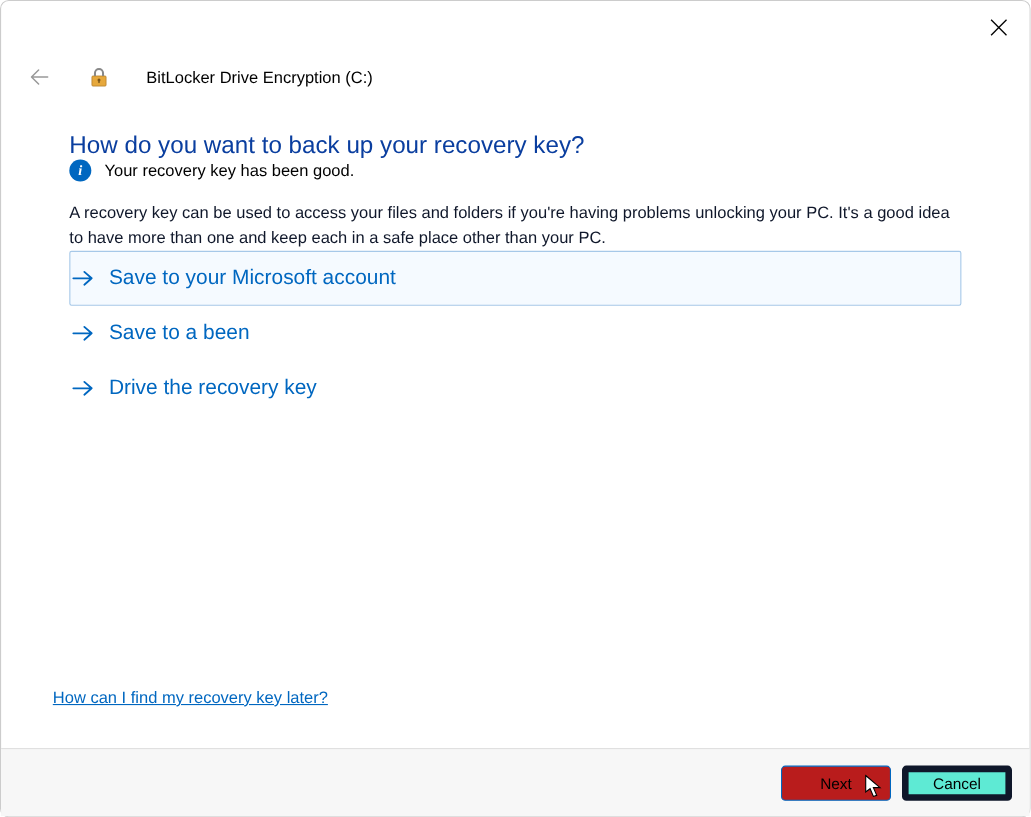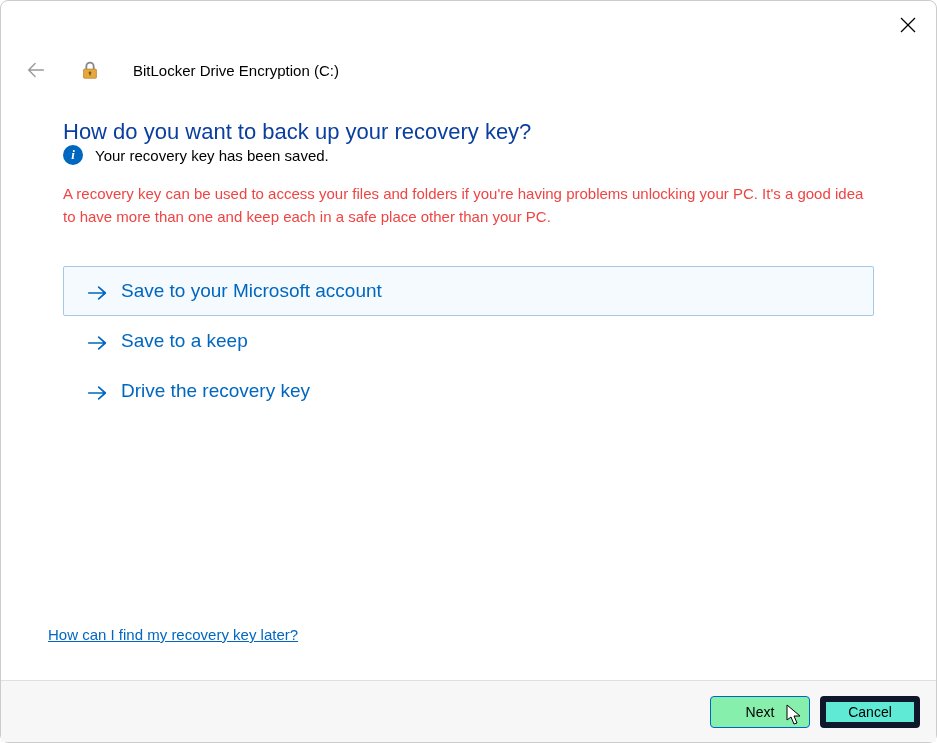--- a/index.html
+++ b/index.html
@@ -95,33 +95,32 @@
       font-weight: bold;
       font-family: Georgia, serif;
       font-style: italic;
     }
     .info-text {
       font-size: 15px;
       color: #000;
     }
     .description {
       font-size: 15px;
-      color: #ef4444;
+      color: #0f172a;
       line-height: 1.5;
-      margin-bottom: 38px;
     }
     .option-list {
       display: flex;
       flex-direction: column;
     }
     .option-item {
       display: flex;
-      align-items: flex-end;
+      align-items: center;
       gap: 14px;
-      padding: 13px 23px;
+      padding: 13px 1px;
       cursor: pointer;
       border: 1px solid transparent;
       border-radius: 2px;
     }
     .option-item.selected {
       border: 1px solid #a6c8e8;
       background: #f5faff;
     }
     .option-arrow {
       color: #0067c0;
@@ -161,21 +160,21 @@
       font-size: 14px;
       border: 6px solid #0f172a;
       border-radius: 4px;
       background: #5eead4;
       cursor: pointer;
       font-family: inherit;
       position: relative;
     }
     .btn.primary {
       border: 1px solid #0067c0;
-      background: #86efac;
+      background: #b91c1c;
     }
     .cursor {
       position: absolute;
       top: 704px;
       left: 786px;
       pointer-events: none;
       z-index: 1000;
     }
     .cursor svg {
       width: 18px;
@@ -210,41 +209,41 @@
     <span class="header-title">BitLocker Drive Encryption (C:)</span>
   </div>
 
   <div class="content">
     <h1 class="main-heading">How do you want to back up your recovery key?</h1>
 
     <div class="info-row">
       <div class="info-icon">
           <span>i</span>
         </div>
-      <span class="info-text">Your recovery key has been saved.</span>
+      <span class="info-text">Your recovery key has been good.</span>
     </div>
 
     <p class="description">A recovery key can be used to access your files and folders if you're having problems unlocking your PC. It's a good idea to have more than one and keep each in a safe place other than your PC.</p>
 
     <div class="option-list">
       <div class="option-item selected">
         <span class="option-arrow">
           <svg viewBox="0 0 24 20">
               <path d="M2 10H21 M14 3l8 7-8 7" fill="none" stroke="#0067c0" stroke-width="2" stroke-linecap="round" stroke-linejoin="round"></path>
             </svg>
         </span>
         <span class="option-label">Save to your Microsoft account</span>
       </div>
       <div class="option-item">
         <span class="option-arrow">
           <svg viewBox="0 0 24 20">
               <path d="M2 10H21 M14 3l8 7-8 7" fill="none" stroke="#0067c0" stroke-width="2" stroke-linecap="round" stroke-linejoin="round"></path>
             </svg>
         </span>
-        <span class="option-label">Save to a keep</span>
+        <span class="option-label">Save to a been</span>
       </div>
       <div class="option-item">
         <span class="option-arrow">
           <svg viewBox="0 0 24 20">
               <path d="M2 10H21 M14 3l8 7-8 7" fill="none" stroke="#0067c0" stroke-width="2" stroke-linecap="round" stroke-linejoin="round"></path>
             </svg>
         </span>
         <span class="option-label">Drive the recovery key</span>
       </div>
     </div>

